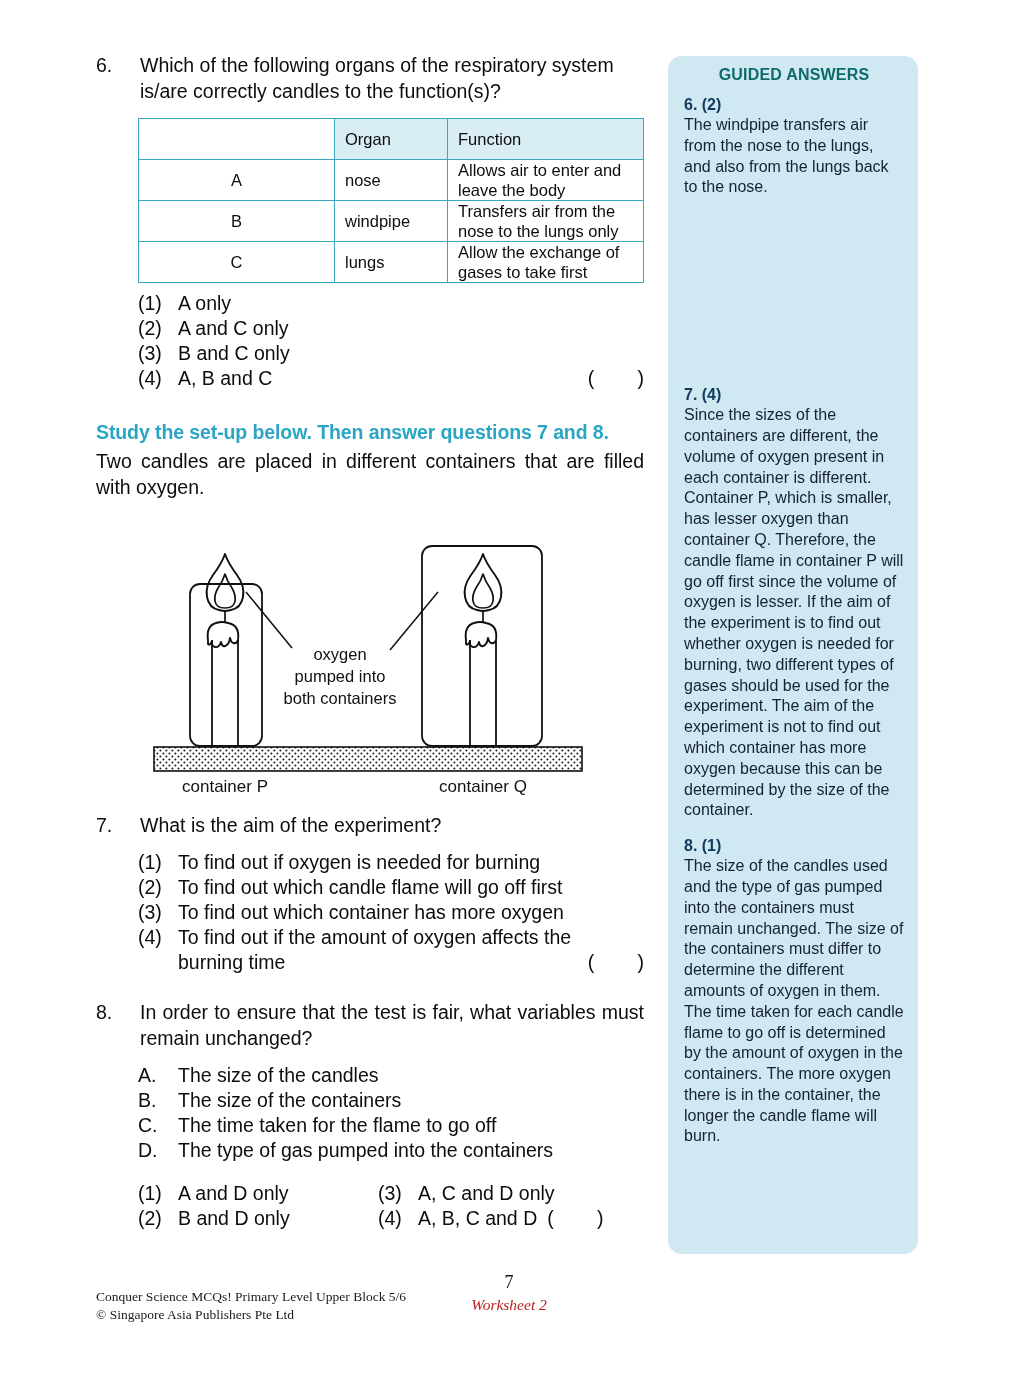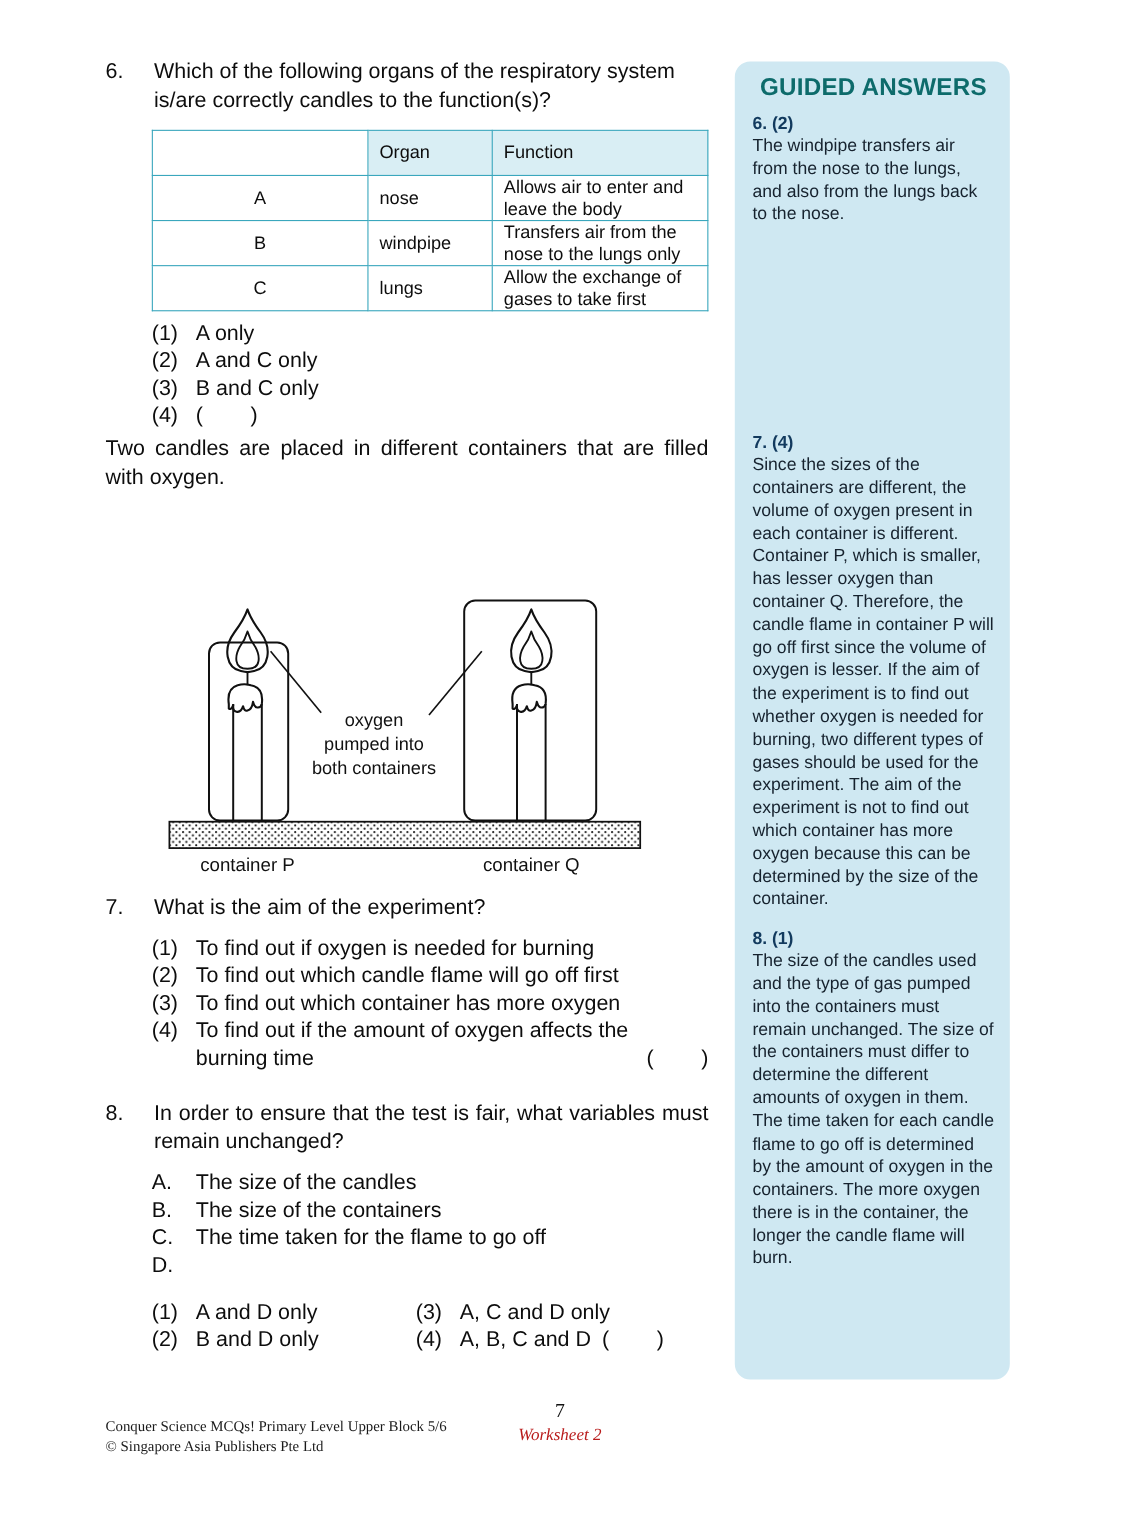--- a/index.html
+++ b/index.html
@@ -161,21 +161,21 @@
     width: 250px;
     background: #cfe8f2;
     border-radius: 14px;
     padding: 10px 14px 16px 16px;
     box-sizing: border-box;
     min-height: 1198px;
   }
   #sidebar-title {
     color: #0d6b6b;
     font-weight: bold;
-    font-size: 22px;
+    font-size: 16px;
     text-align: center;
     letter-spacing: 0.2px;
     margin-bottom: 10px;
   }
   .ans-block { margin-bottom: 0; }
   .ans-head {
     color: #123a5e;
     font-weight: bold;
     font-size: 16px;
     line-height: 21px;
@@ -265,24 +265,26 @@
     <div class="opt">
       <span class="lbl">(2)</span>
       <span class="val">A and C only</span>
     </div>
     <div class="opt">
       <span class="lbl">(3)</span>
       <span class="val">B and C only</span>
     </div>
     <div class="opt">
       <span class="lbl">(4)</span>
+      <span class="val">A, B and C</span>
       <span class="answer-paren">(        )</span>
     </div>
   </div>
 
+  <div class="teal-heading">Study the set-up below. Then answer questions 7 and 8.</div>
   <div class="stem-para">Two candles are placed in different containers that are filled with oxygen.</div>
 
 </div>
 
 <div id="diagram">
   <svg width="440" height="270" viewBox="0 0 440 270" xmlns="http://www.w3.org/2000/svg">
     <defs>
       <pattern id="stipple" width="6" height="6" patternUnits="userSpaceOnUse">
         <rect width="6" height="6" fill="#ffffff"></rect>
         <circle cx="1.4" cy="1.4" r="1.0" fill="#1a1a1a"></circle>
@@ -376,20 +378,21 @@
     <div class="sub-opt">
       <span class="lbl">B.</span>
       <span>The size of the containers</span>
     </div>
     <div class="sub-opt">
       <span class="lbl">C.</span>
       <span>The time taken for the flame to go off</span>
     </div>
     <div class="sub-opt">
       <span class="lbl">D.</span>
+      <span>The type of gas pumped into the containers</span>
     </div>
   </div>
 
   <div class="two-col-opts">
     <div class="tc-row">
       <span class="tc-cell left">
         <span class="lbl">(1)</span>
         <span>A and D only</span>
       </span>
       <span class="tc-cell">

